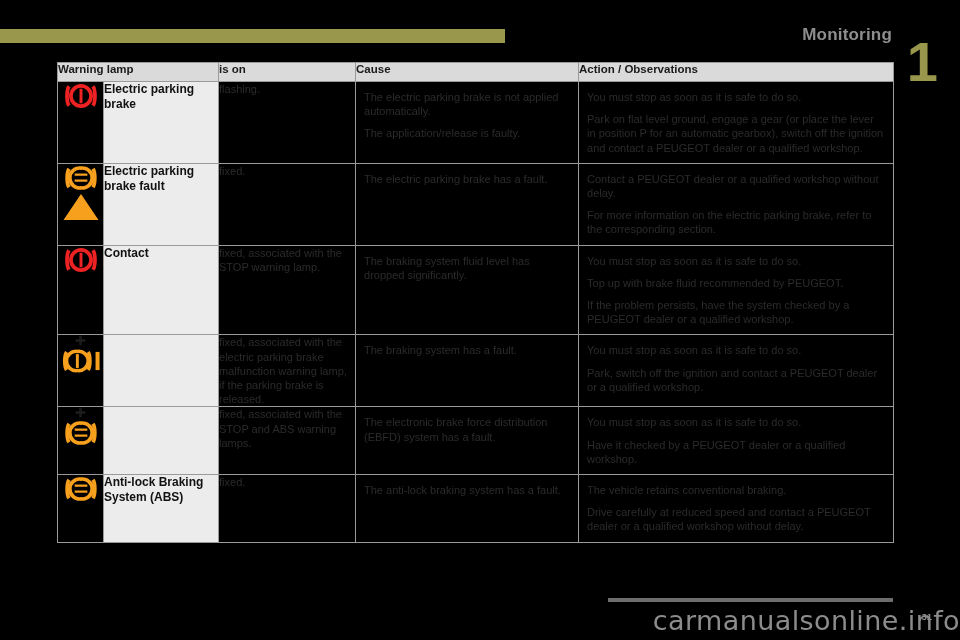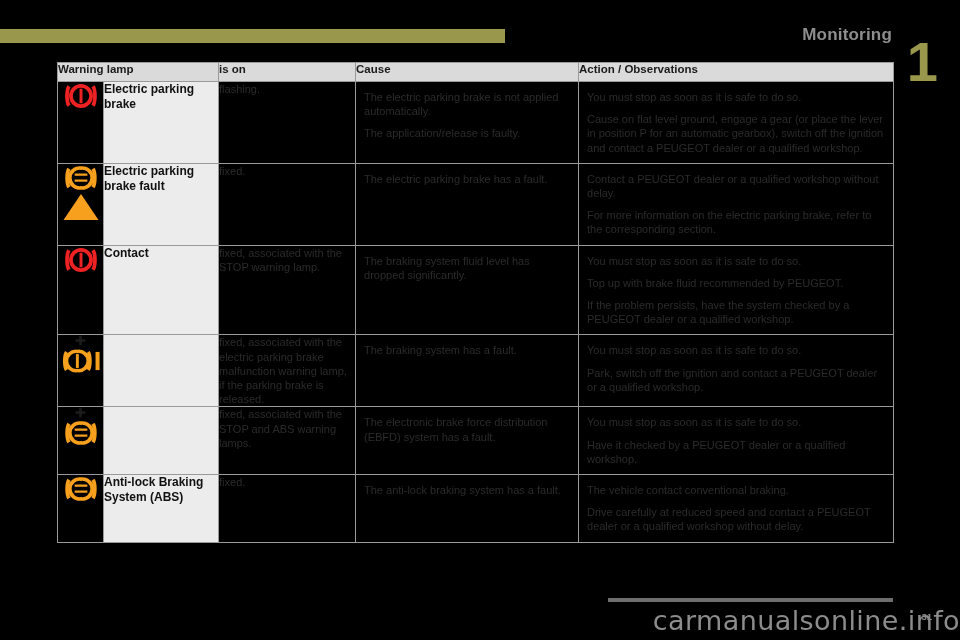--- a/index.html
+++ b/index.html
@@ -186,21 +186,21 @@
             </div>
           </td>
           <td class="name-cell">Electric parking brake</td>
           <td class="dark-cell">flashing.</td>
           <td class="dark-cell">
             <p>The electric parking brake is not applied automatically.</p>
             <p>The application/release is faulty.</p>
           </td>
           <td class="dark-cell">
             <p>You must stop as soon as it is safe to do so.</p>
-            <p>Cause on flat level ground, engage a gear (or place the lever in position P for an automatic gearbox), switch off the ignition and contact a PEUGEOT dealer or a qualified workshop.</p>
+            <p>Park on flat level ground, engage a gear (or place the lever in position P for an automatic gearbox), switch off the ignition and contact a PEUGEOT dealer or a qualified workshop.</p>
           </td>
         </tr>
         <tr>
           <td class="icon-cell">
             <div class="lamp-stack">
     <svg class="lamp-icon" width="38" height="28" viewBox="0 0 40 30">
       <g fill="#f7a01d">
         <path d="M5.5 4 C2.4 7.8 2.4 22.2 5.5 26 L8.8 23.8 C6.5 20.4 6.5 9.6 8.8 6.2 Z"></path>
         <path d="M34.5 4 C37.6 7.8 37.6 22.2 34.5 26 L31.2 23.8 C33.5 20.4 33.5 9.6 31.2 6.2 Z"></path>
         <path d="M20 2.5 A12.6 12.6 0 1 0 20 27.5 A12.6 12.6 0 1 0 20 2.5 Z
@@ -328,21 +328,21 @@
       </g>
     </svg>
             </div>
           </td>
           <td class="name-cell">Anti-lock Braking System (ABS)</td>
           <td class="dark-cell">fixed.</td>
           <td class="dark-cell">
             <p>The anti-lock braking system has a fault.</p>
           </td>
           <td class="dark-cell">
-            <p>The vehicle contact conventional braking.</p>
+            <p>The vehicle retains conventional braking.</p>
             <p>Drive carefully at reduced speed and contact a PEUGEOT dealer or a qualified workshop without delay.</p>
           </td>
         </tr>
       </tbody>
   </table>
 </div>
 
 <div class="footer-rule"></div>
 <div class="watermark">carmanualsonline.info</div>
 <div class="page-number">31</div>

